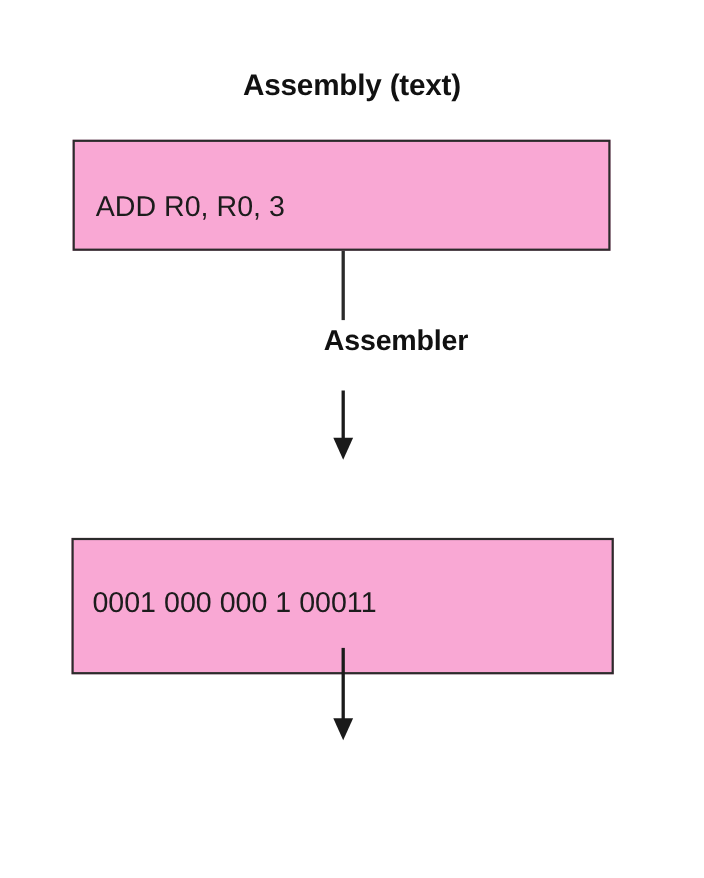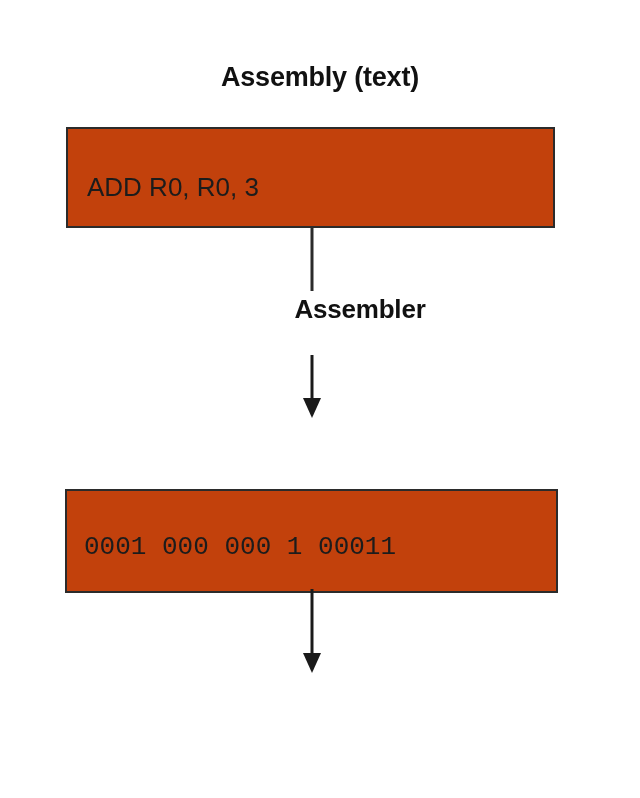--- a/index.html
+++ b/index.html
@@ -40,36 +40,35 @@
   }
   .heading-assembly { top: 64px; }
   .heading-machine  { top: 440px; }
   .label-assembler  { top: 296px; font-size: 26px; padding-left: 40px; }
   .label-cpuvm      { top: 692px; font-size: 26px; }
 
   
   .box {
     position: absolute;
     box-sizing: border-box;
-    background: #c2410c;
+    background: #f9a8d4;
     border: 2px solid #2b2b2b;
     text-align: center;
   }
   .box-assembly {
     left: 66px;
     top: 127px;
     width: 489px;
     height: 101px;
   }
   .box-machine {
     left: 65px;
     top: 489px;
     width: 493px;
-    height: 104px;
-    font-family: Liberation Mono, monospace;
+    height: 124px;
   }
   .box-text {
     position: absolute;
     font-size: 26px;
     font-weight: normal;
     color: #1c1c1c;
     white-space: nowrap;
     line-height: 1;
   }
   .box-assembly .box-text { left: 19px; top: 45px; }

